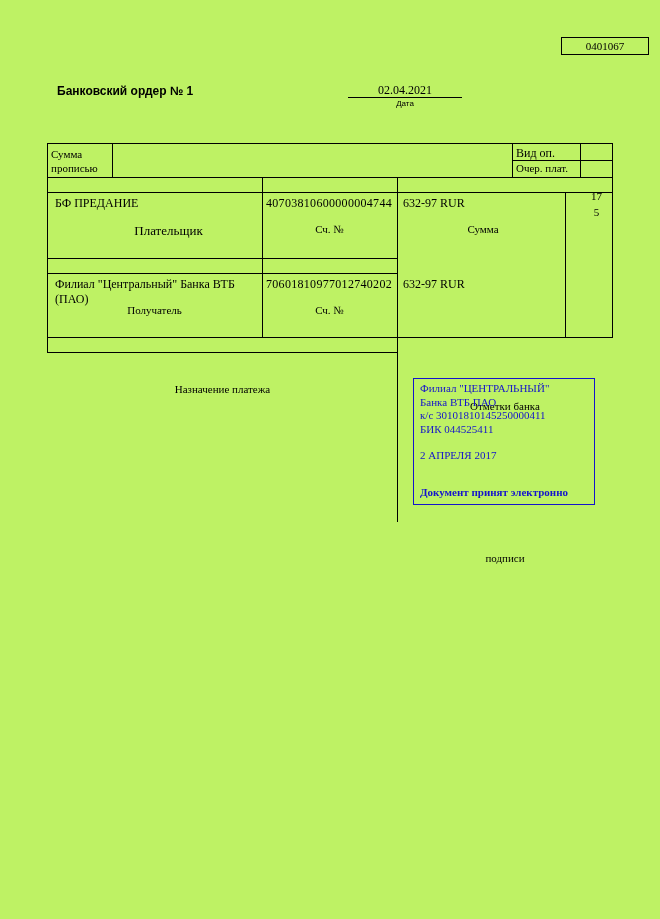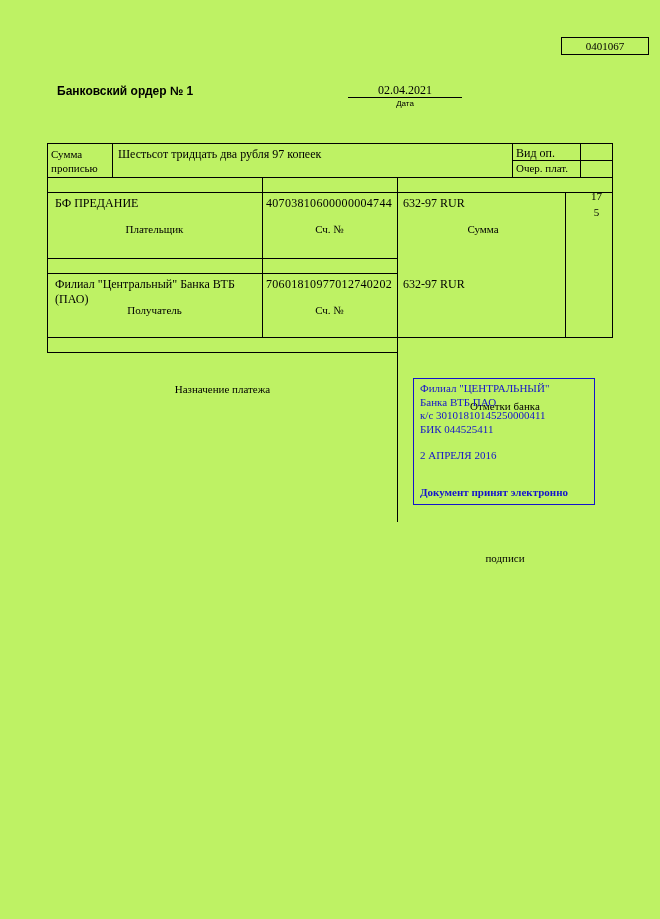--- a/index.html
+++ b/index.html
@@ -53,21 +53,21 @@
 
   
   .sum-label      { left: 51px;  top: 147px; width: 60px;  font-size: 11px; line-height: 14px; }
   .amount-words   { left: 118px; top: 147px; font-size: 12px; }
   .op-label       { left: 516px; top: 146px; font-size: 12px; }
   .op-value       { left: 581px; top: 146px; width: 31px; font-size: 11px; }
   .prio-label     { left: 516px; top: 162px; font-size: 11px; }
   .prio-value     { left: 581px; top: 162px; width: 31px; font-size: 11px; }
 
   
-  .payer-hdr  { left: 47px;  top: 179px; width: 215px; font-size: 11px; }
+  .payer-hdr  { left: 61px;  top: 179px; width: 215px; font-size: 13px; }
   .acct-hdr1  { left: 262px; top: 179px; width: 135px; font-size: 11px; }
   .sum-hdr    { left: 397px; top: 179px; width: 172px; font-size: 11px; }
 
   
   .payer-name { left: 55px;  top: 196px; width: 200px; font-size: 12px; }
   .payer-acct { left: 266px; top: 196px; font-size: 12px; letter-spacing: 0.3px; }
   .payer-sum  { left: 403px; top: 196px; font-size: 12px; }
 
   
   .payee-hdr  { left: 47px;  top: 260px; width: 215px; font-size: 11px; }
@@ -117,21 +117,20 @@
   <div class="ln v v-left"></div>
   <div class="ln v v-sumlab"></div>
   <div class="ln v v-op-l"></div>
   <div class="ln v v-op-m"></div>
   <div class="ln v v-right"></div>
   <div class="ln v v-col1"></div>
   <div class="ln v v-col2"></div>
   <div class="ln v v-narrow"></div>
 
   <div class="txt sum-label">Сумма прописью</div>
-  <div class="txt amount-words">Шестьсот тридцать два рубля 97 копеек</div>
   <div class="txt op-label">Вид оп.</div>
   <div class="txt op-value center">17</div>
   <div class="txt prio-label">Очер. плат.</div>
   <div class="txt prio-value center">5</div>
 
   <div class="txt payer-hdr center">Плательщик</div>
   <div class="txt acct-hdr1 center">Сч. №</div>
   <div class="txt sum-hdr center">Сумма</div>
 
   <div class="txt payer-name">БФ ПРЕДАНИЕ</div>
@@ -144,18 +143,18 @@
   <div class="txt payee-acct">70601810977012740202</div>
   <div class="txt payee-sum">632-97 RUR</div>
 
   <div class="txt purp-hdr center">Назначение платежа</div>
 
   <div class="txt marks-hdr center">Отметки банка</div>
   <div class="stamp">
     <div class="stamp-line1">Филиал "ЦЕНТРАЛЬНЫЙ" Банка ВТБ ПАО</div>
     <div>к/с 30101810145250000411</div>
     <div>БИК 044525411</div>
-    <div class="stamp-date">2 АПРЕЛЯ 2016</div>
+    <div class="stamp-date">2 АПРЕЛЯ 2017</div>
     <div class="stamp-footer">Документ принят электронно</div>
   </div>
   <div class="txt signs-label center">подписи</div>
 
 </div>
 
 </body></html>

